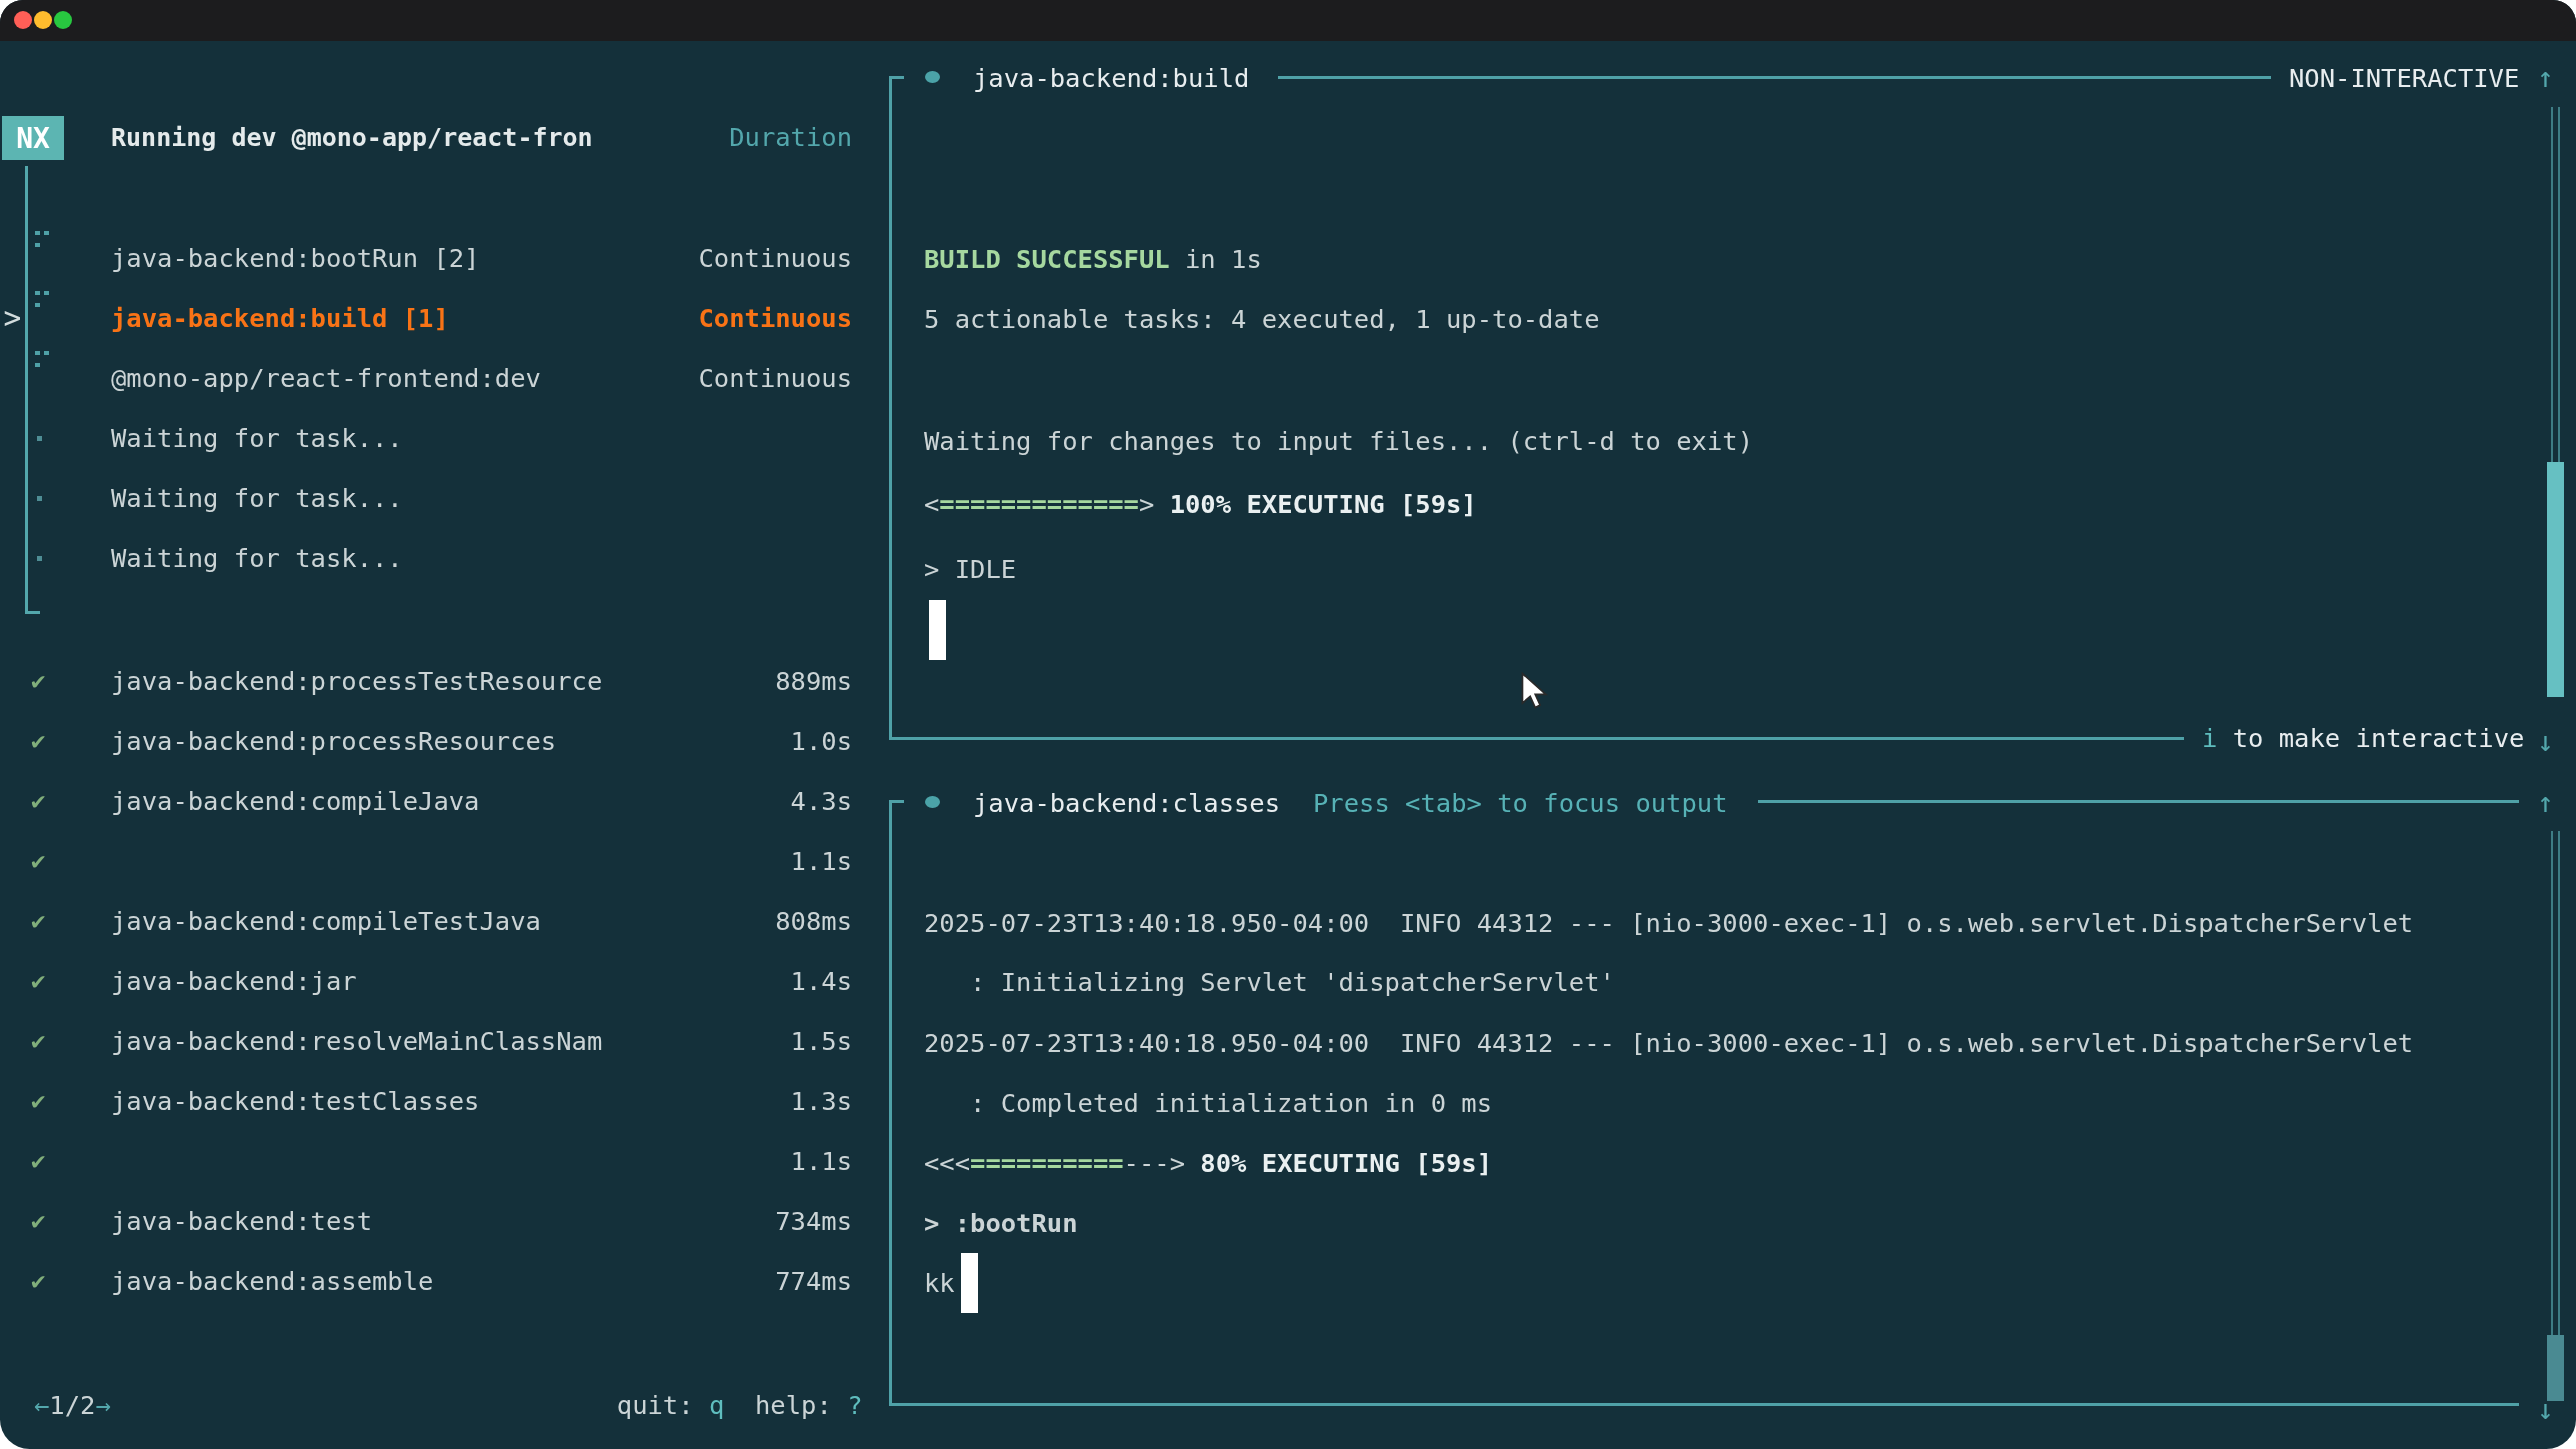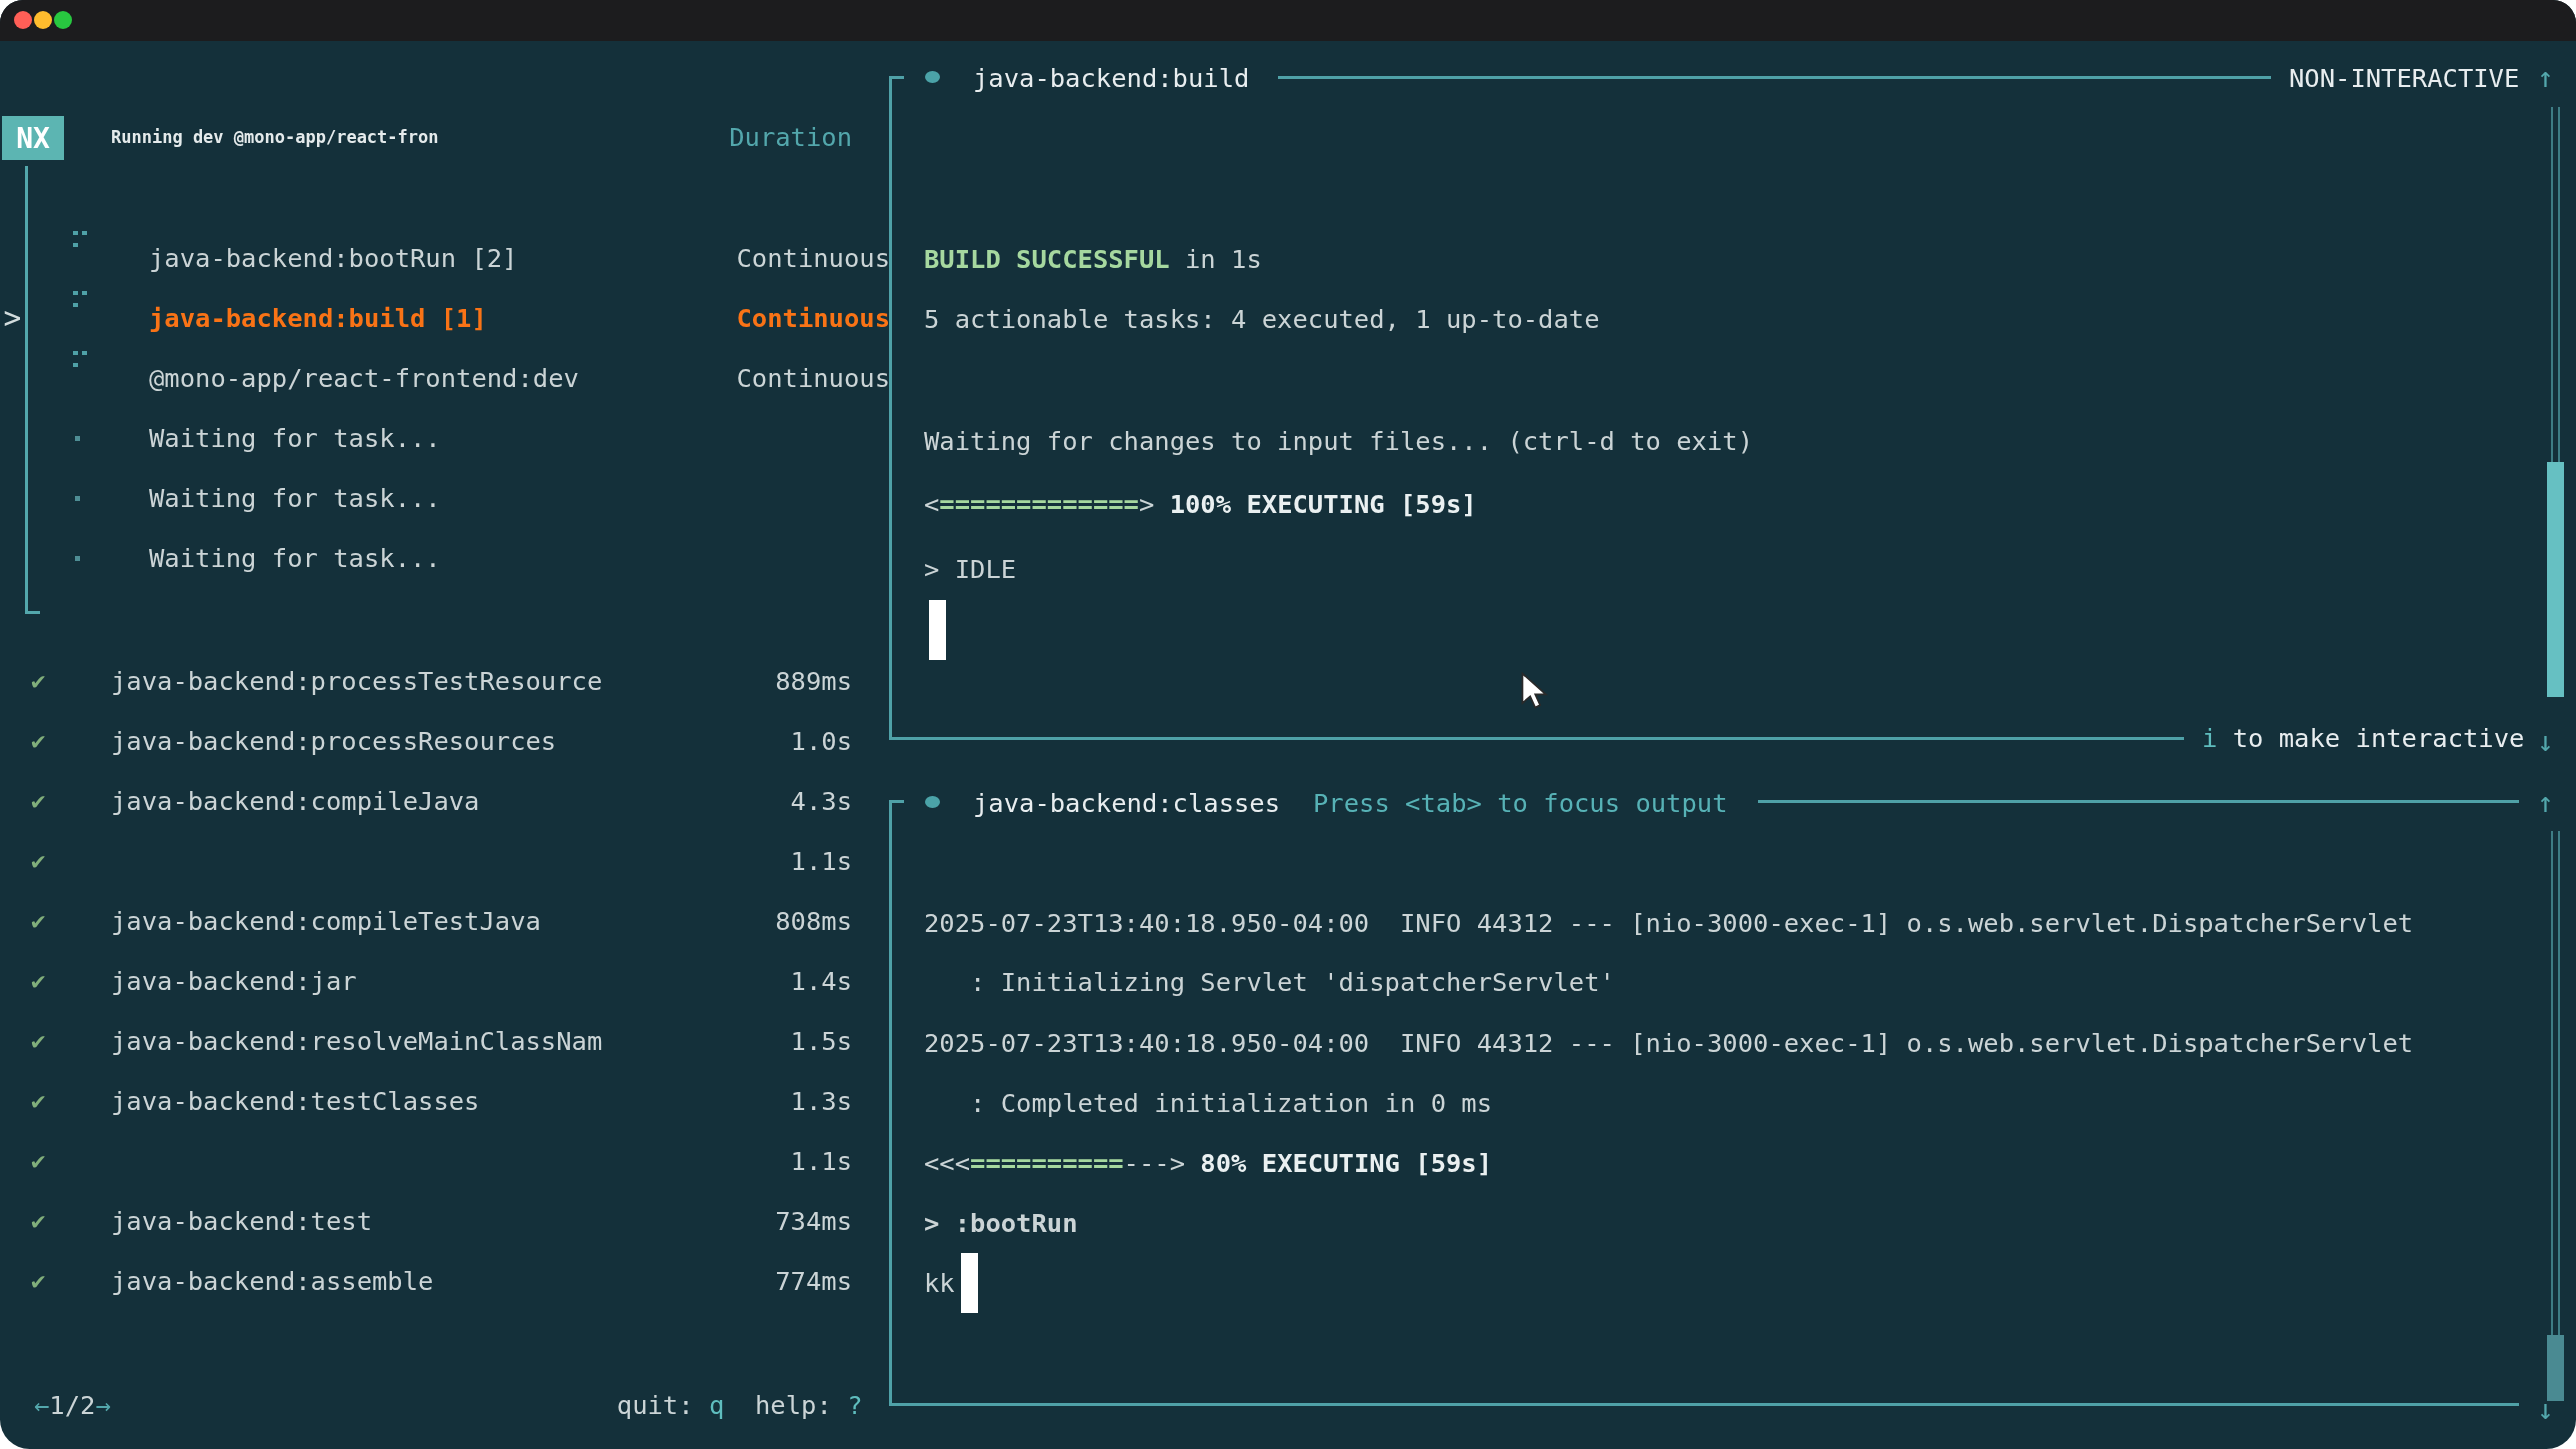--- a/index.html
+++ b/index.html
@@ -12,24 +12,24 @@
   .t-green{left:54px;background:#28C840;}
   .bold{font-weight:700;color:#EAF0F1;}
   .teal{color:#53A7AC;}
   .tealb{color:#5FBDBE;}
   .green{color:#A6D89F;font-weight:700;}
   
   .nx-box{position:absolute;left:2px;top:116px;width:62px;height:44px;background:#5CB5B2;display:flex;align-items:center;justify-content:center;color:#FFFFFF;font-weight:700;font-size:28px;}
   .tree-line{position:absolute;left:25px;top:166px;width:2.7px;height:448px;background:#53A7AC;}
   .tree-foot{position:absolute;left:25px;top:611px;width:14.8px;height:2.7px;background:#53A7AC;}
   .side-head{position:absolute;left:0;top:107px;width:892px;height:60px;}
-  .side-title{position:absolute;left:111px;top:0;height:60px;display:flex;align-items:center;font-size:17px;font-weight:700;color:#E4EAEB;white-space:pre;}
+  .side-title{position:absolute;left:111px;top:0;height:60px;display:flex;align-items:center;font-size:25px;font-weight:700;color:#E4EAEB;white-space:pre;}
   .side-duration{position:absolute;right:40px;top:0;height:60px;display:flex;align-items:center;font-size:25.5px;color:#53A7AC;}
   .list{position:absolute;left:0;width:892px;}
-  .running-list{top:228px;margin-left:38px;}
+  .running-list{top:228px;}
   .done-list{top:651px;}
   .trow{position:relative;height:60px;}
   .trow .lbl{position:absolute;left:111px;top:0;height:60px;display:flex;align-items:center;font-size:25.5px;color:#CBD4D6;white-space:pre;}
   .trow .val{position:absolute;right:40px;top:0;height:60px;display:flex;align-items:center;font-size:25.5px;color:#CBD4D6;}
   .trow.sel .lbl,.trow.sel .val{font-weight:700;color:#f97316;}
   .sel-arrow{position:absolute;left:3.4px;top:288px;width:30px;height:60px;display:flex;align-items:center;font-size:29.5px;color:#D3DCDD;}
   .spin{position:absolute;left:35px;top:2.7px;width:16px;height:19px;}
   .spin i{position:absolute;width:4.7px;height:4.7px;background:#4FA1A7;}
   .spin i:nth-child(1){left:0;top:0;}
   .spin i:nth-child(2){left:9.4px;top:0;}

